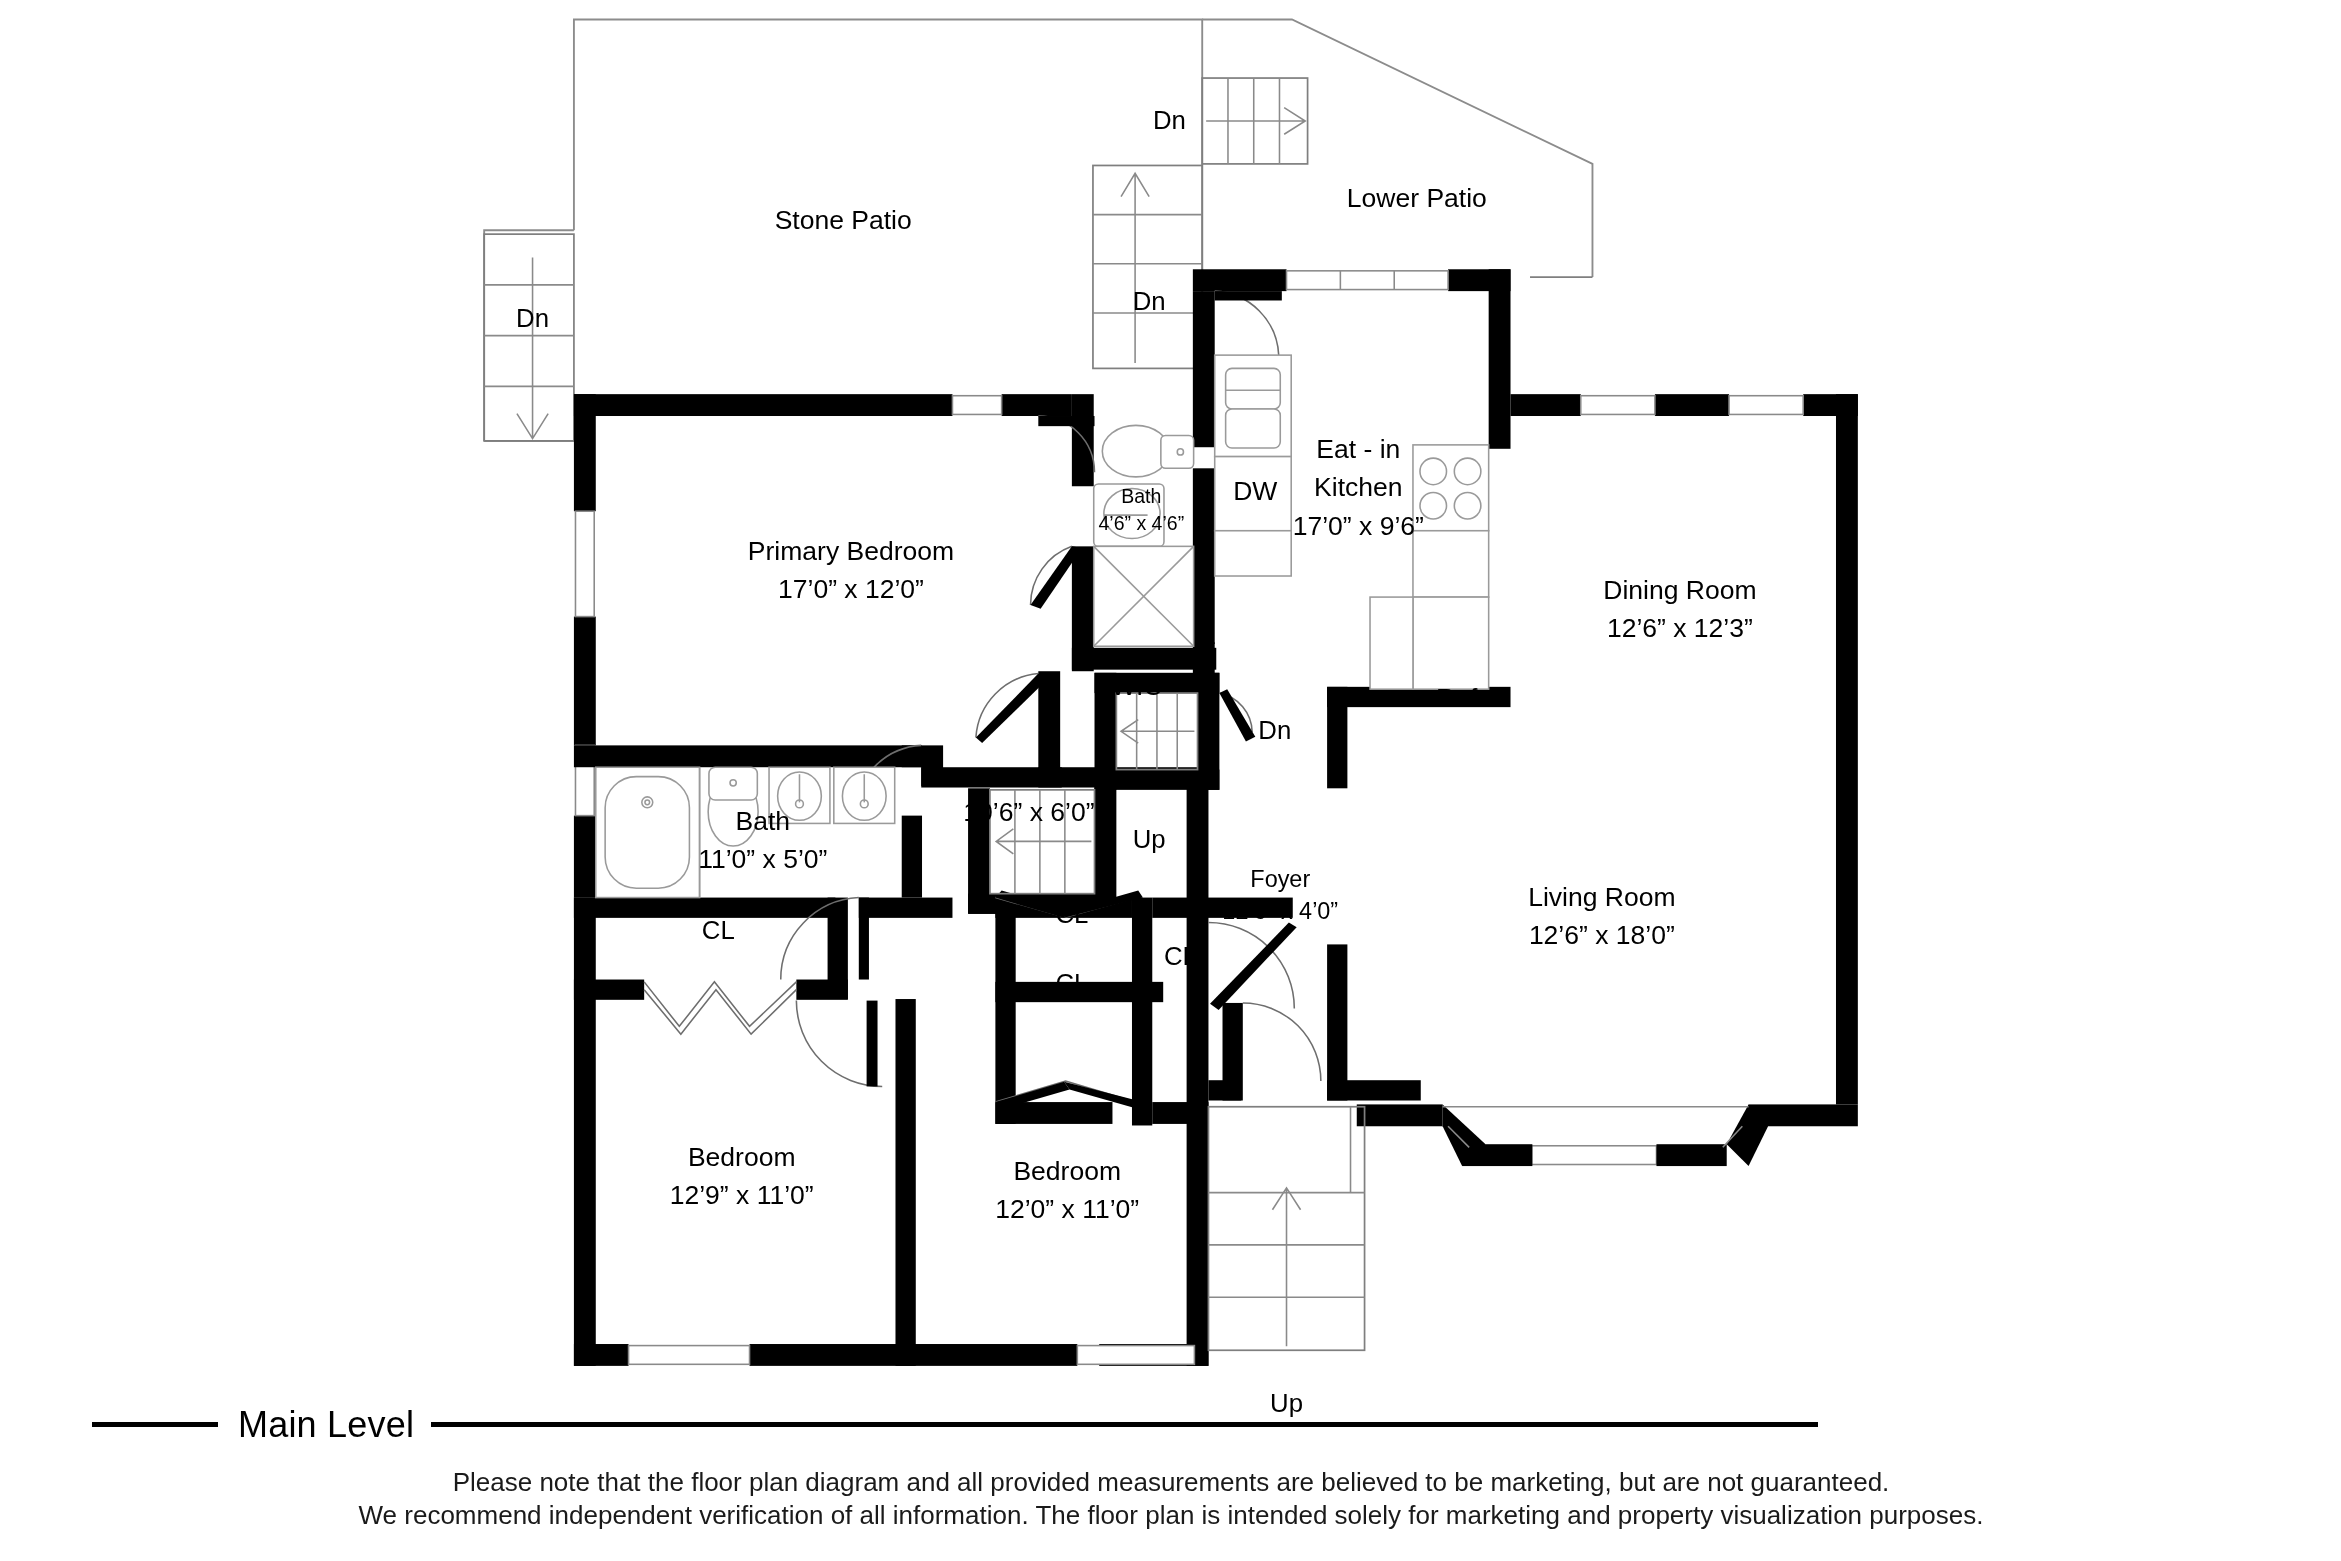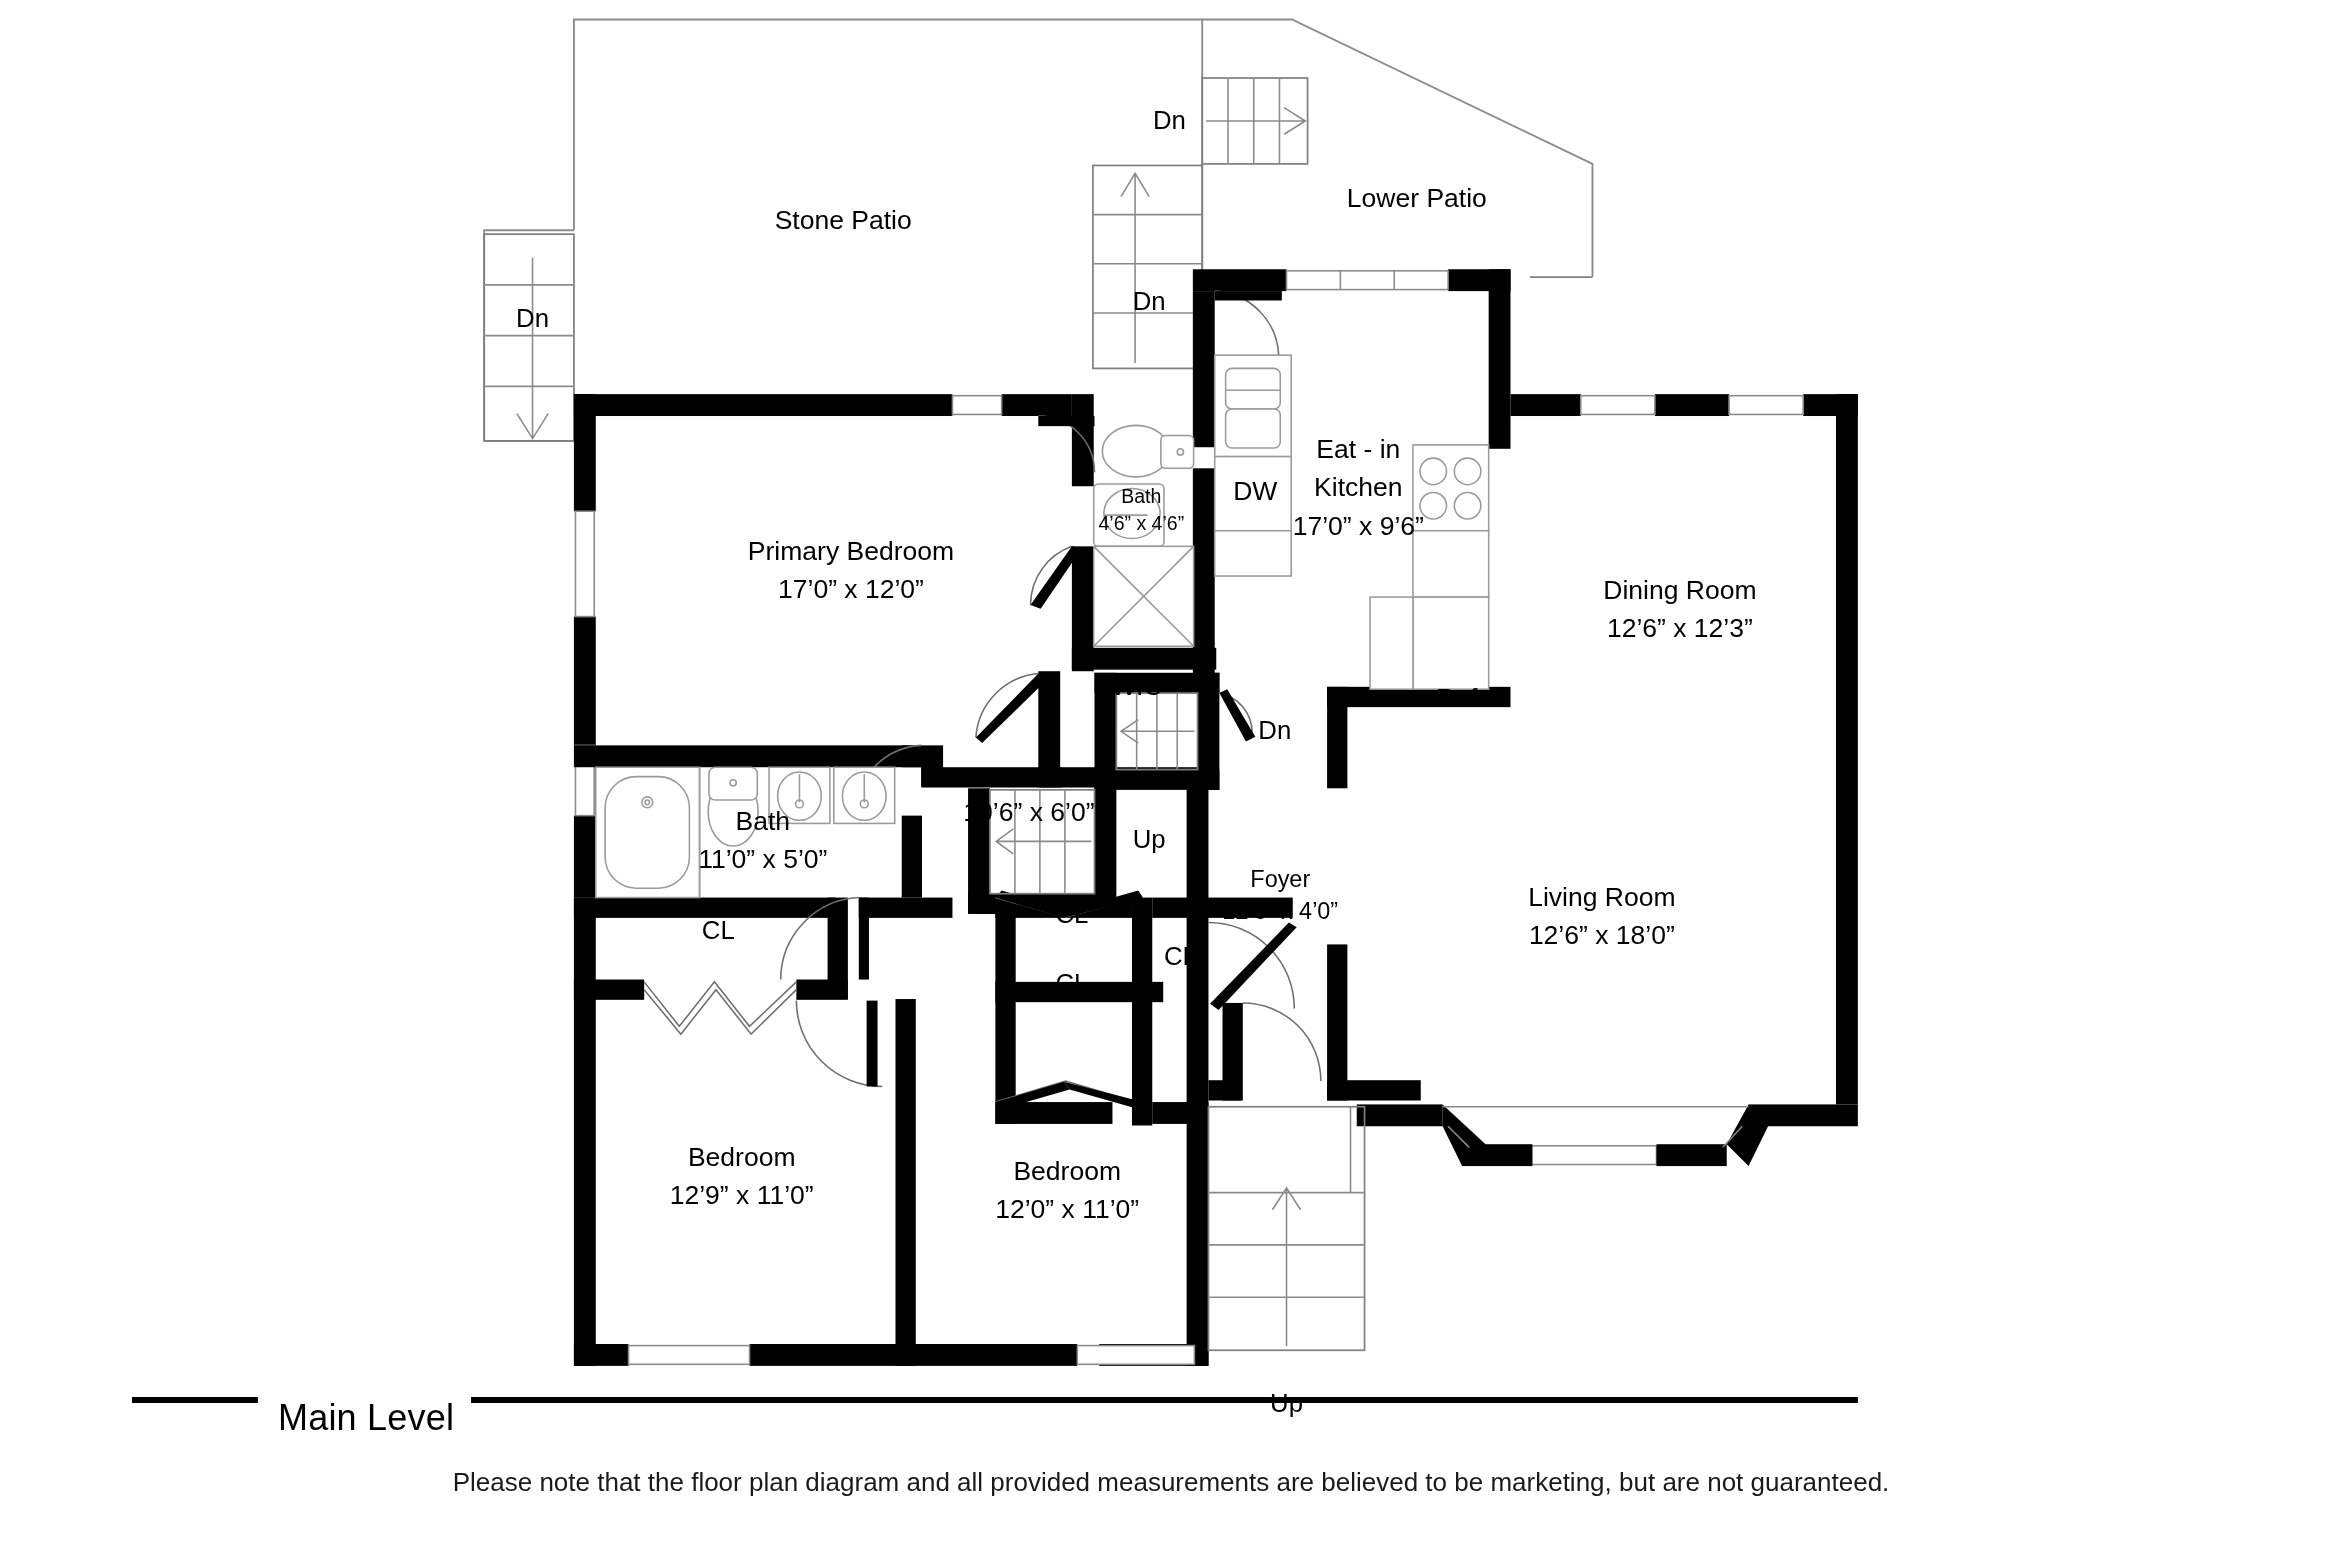--- a/index.html
+++ b/index.html
@@ -52,23 +52,23 @@
   .lbl-cl    { font-size: 33px; }
 
   #footer {
     position: absolute;
     left: 0;
     top: 1397px;
     width: 2342px;
   }
   .level-row {
     display: flex;
+    align-items: center;
     width: 1912px;
     height: 55px;
-    margin-left: 40px;
   }
   .rule-short {
     height: 5.5px;
     background: #000;
     width: 126px;
     margin-left: 92px;
   }
   .level-title {
     font-family: "Liberation Sans", sans-serif;
     font-size: 36px;
@@ -449,15 +449,16 @@
 </div>
 
 <div id="footer">
   <div class="level-row">
     <div class="rule-short"></div>
     <div class="level-title">Main Level</div>
     <div class="rule-long"></div>
   </div>
   <div class="disclaimer">
     <div>Please note that the floor plan diagram and all provided measurements are believed to be marketing, but are not guaranteed.</div>
+    <div>We recommend independent verification of all information. The floor plan is intended solely for marketing and property visualization purposes.</div>
   </div>
 </div>
 
 
 </body></html>

